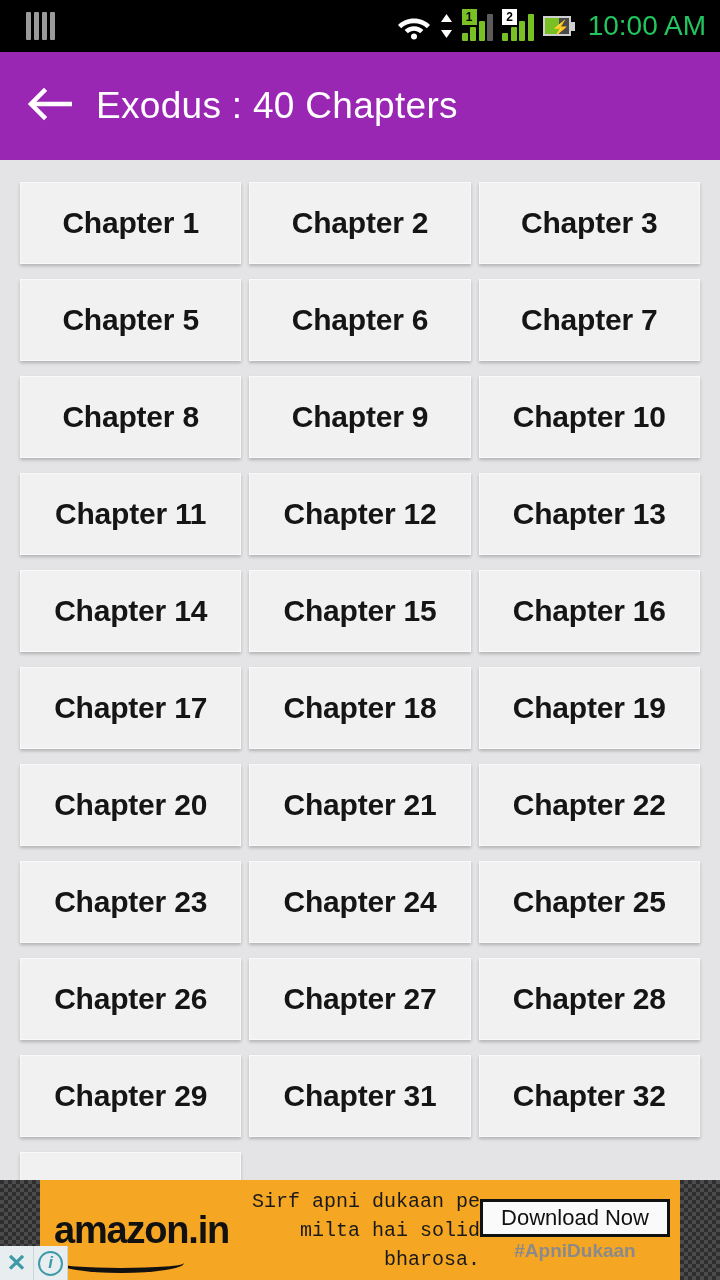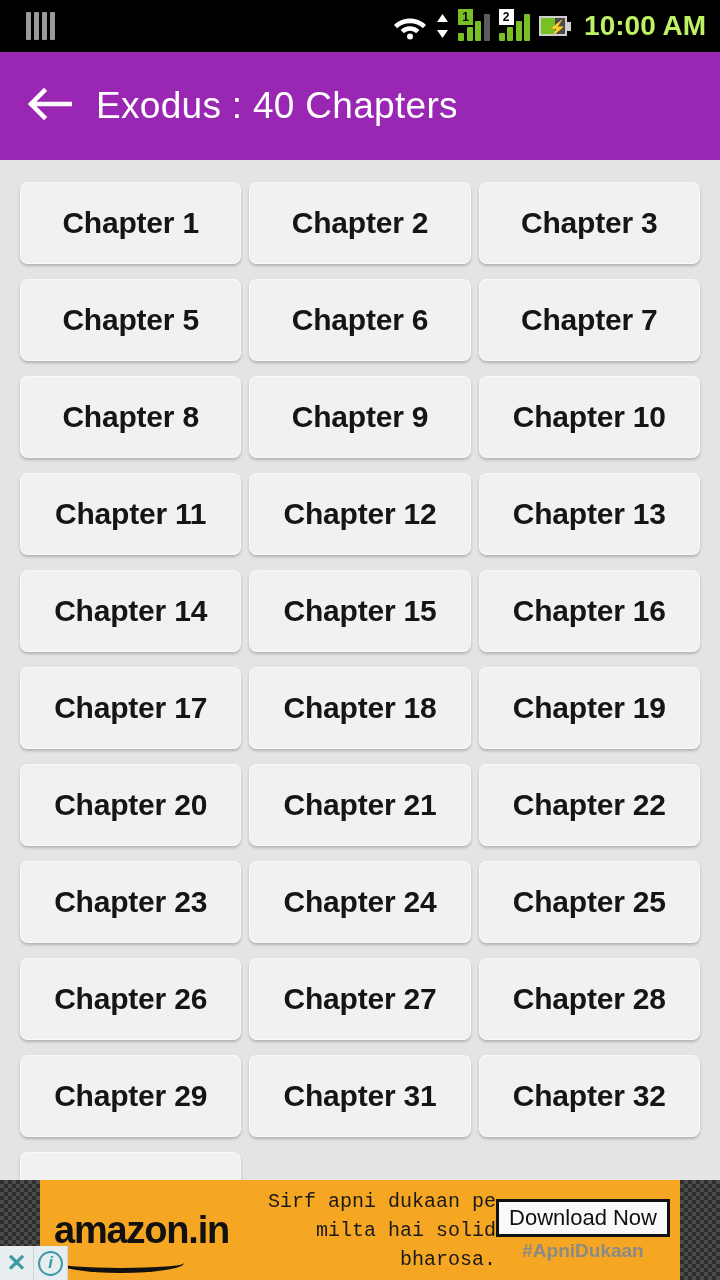--- a/index.html
+++ b/index.html
@@ -37,21 +37,21 @@
     color:#000; padding:0 1px;
   }
   .sim-badge.green{ background:#78c023; }
   .sim-badge.white{ background:#ffffff; }
 
   .battery-icon{ position:relative; width:32px; height:20px; display:flex; align-items:center; }
   .battery-body{ width:28px; height:20px; border:2px solid #cfcfcf; background:#4a4a4a; position:relative; overflow:hidden; }
   .battery-fill{ position:absolute; left:0; top:0; bottom:0; width:58%; background:#78c023; }
   .bolt{ position:absolute; left:7px; top:1px; font-size:15px; line-height:18px; color:#fff; z-index:2; }
   .battery-cap{ width:4px; height:9px; background:#cfcfcf; }
-  .clock{ color:#bef264; font-size:28px; letter-spacing:0px; margin-left:4px;font-weight:bold; }
+  .clock{ color:#22c55e; font-size:28px; letter-spacing:0px; margin-left:4px; }
 
   
   .appbar{
     position:absolute; top:52px; left:0; width:720px; height:108px;
     background:#9a27b4; display:flex; align-items:center;
   }
   .back-btn{ width:96px; height:108px; display:flex; align-items:center; justify-content:center; cursor:pointer; }
   .appbar-title{
     color:#ffffff; font-size:37px; font-weight:normal;
     white-space:nowrap; letter-spacing:0.3px;text-align:right;
@@ -61,21 +61,21 @@
   .grid-wrap{
     position:absolute; top:160px; left:0; width:720px; height:1020px;
     background:#e4e4e6; overflow:hidden;
   }
   .grid{
     display:grid; grid-template-columns:repeat(3, 1fr);
     column-gap:8px; row-gap:15px;
     padding:22px 20px 0 20px;
   }
   .chapter-card{
-    height:82px; background:#f1f1f1; border-radius:8px;
+    height:82px; background:#f1f1f1; border-radius:0;
     display:flex; align-items:center; justify-content:center;
     box-shadow:0 2px 3px rgba(0,0,0,0.22), 0 0 0 1px rgba(255,255,255,0.55) inset;
     cursor:pointer; user-select:none;
   }
   .chapter-card span{
     font-size:30px; font-weight:bold; color:#151515; letter-spacing:-0.2px;
   }
 
   
   .ad{
@@ -101,21 +101,21 @@
     position:absolute; left:8px; top:44px; width:126px; height:20px;
     border-bottom:5px solid #111; border-radius:0 0 60% 60%;
   }
   .ad-copy{
     flex:1 1 auto; color:#1a1a1a; font-size:20px; line-height:29px;
     padding-left:12px; font-weight:normal;font-family:Liberation Mono, monospace;
   }
   .ad-right{ flex:0 0 auto; display:flex; flex-direction:column; align-items:center; gap:3px; padding-right:4px; }
   .ad-cta{
     background:#fafafa; border:3px solid #111; color:#111;
-    font-size:22px; padding:3px 10px; white-space:nowrap; cursor:pointer;
+    font-size:22px; padding:3px 18px; white-space:nowrap; cursor:pointer;
   }
   .ad-tag{ color:#8a8a8a; font-size:19px; font-weight:bold; }
 
   .ad-controls{
     position:absolute; left:0; bottom:0; display:flex; z-index:5;
   }
   .ad-ctl{
     width:34px; height:34px; background:#e8eef0;
     display:flex; align-items:center; justify-content:center;
     color:#3d9aa8; font-size:24px; font-weight:bold; cursor:pointer;

